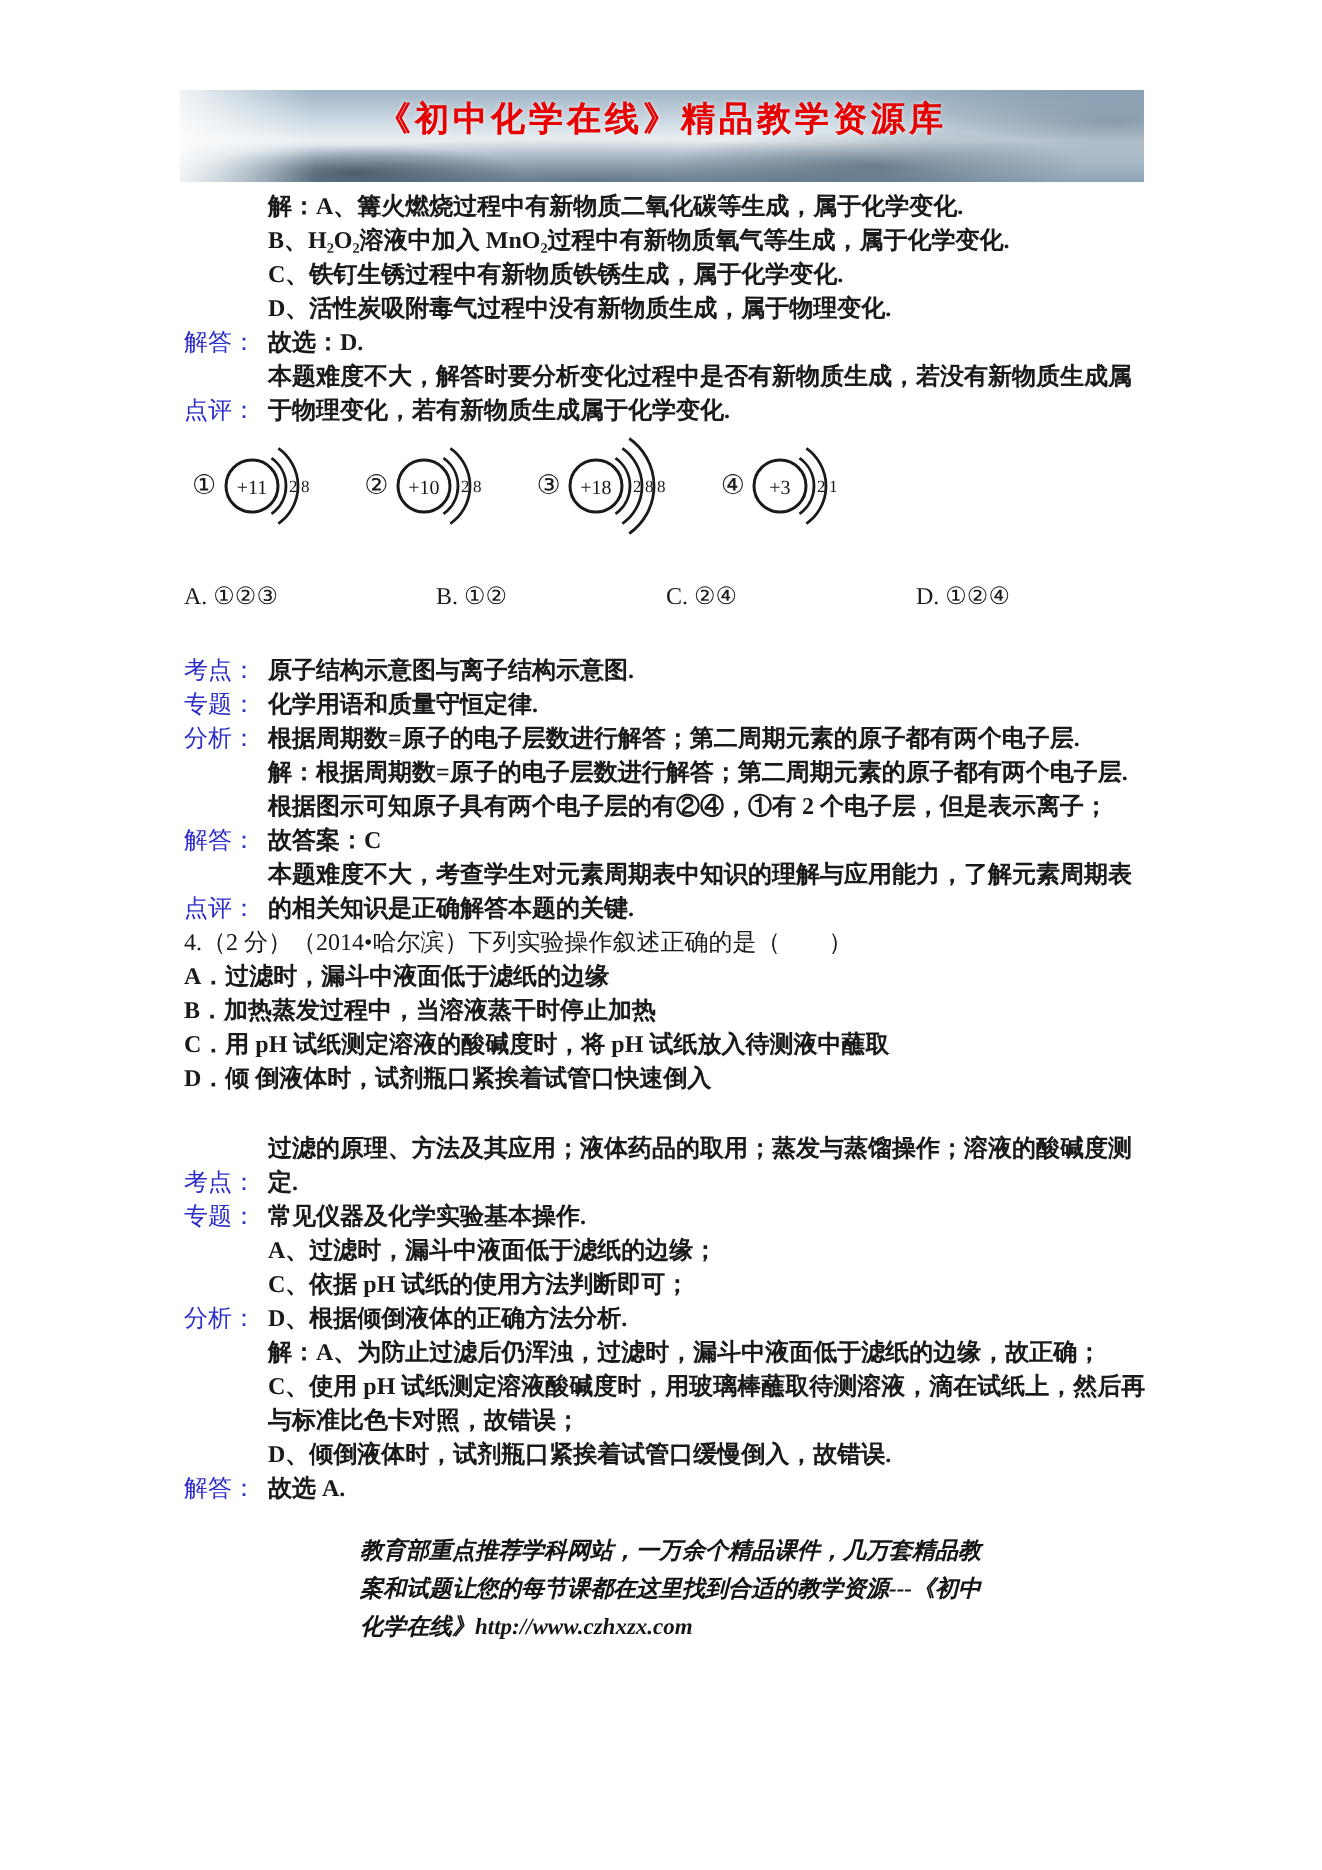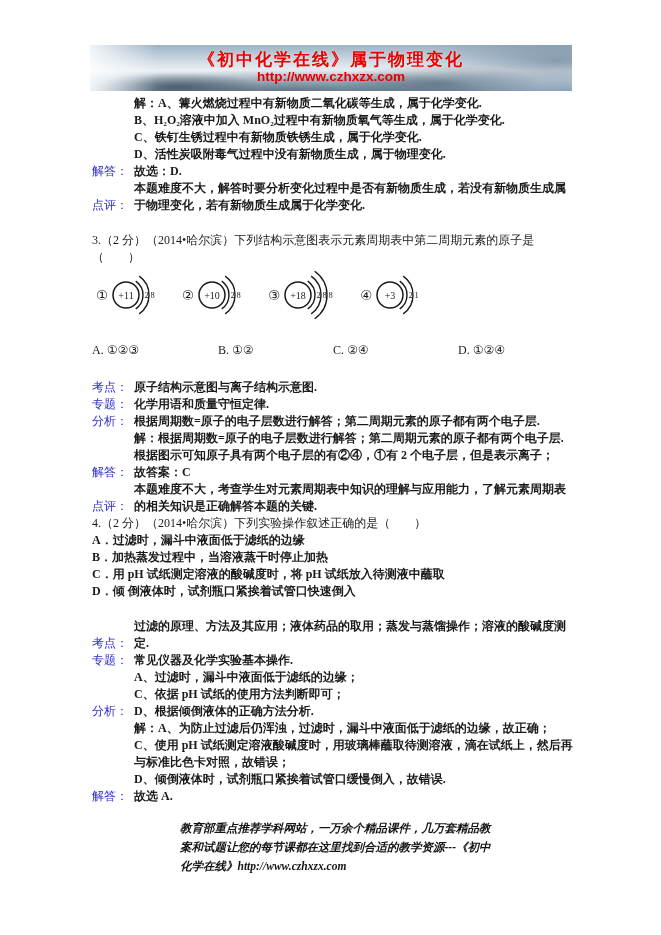--- a/index.html
+++ b/index.html
@@ -58,42 +58,40 @@
     margin:14px 76px 0 88px;
     font-style:italic;font-weight:bold;font-size:11.5px;line-height:19px;color:#141414;
   }
 </style>
 </head>
 <body>
 
 <div class="page">
 
   <div class="banner">
-    <div class="banner-title">《初中化学在线》属于物理变化</div>
-    <div class="banner-url">http://www.czhxzx.com</div>
+    <div class="banner-title">《初中化学在线》精品教学资源库</div>
   </div>
 
   <div class="content">
 
     <div class="lblock">
       <span class="lbl">解答：</span>
       <div class="ltext">
         <div class="tline">解：A、篝火燃烧过程中有新物质二氧化碳等生成，属于化学变化.</div>
         <div class="tline">B、H₂O₂溶液中加入 MnO₂过程中有新物质氧气等生成，属于化学变化.</div>
         <div class="tline">C、铁钉生锈过程中有新物质铁锈生成，属于化学变化.</div>
         <div class="tline">D、活性炭吸附毒气过程中没有新物质生成，属于物理变化.</div>
         <div class="tline">故选：D.</div>
       </div>
     </div>
     <div class="lblock">
       <span class="lbl">点评：</span>
       <div class="ltext tline">本题难度不大，解答时要分析变化过程中是否有新物质生成，若没有新物质生成属于物理变化，若有新物质生成属于化学变化.</div>
     </div>
 
-    <div class="qline">3.（2 分）（2014•哈尔滨）下列结构示意图表示元素周期表中第二周期元素的原子是（　　）</div>
 
     <div class="diagrams">
       <span class="atom">
         <span class="atom-idx">①</span>
         <span class="atom-draw">
             <svg width="64" height="54">
               <circle cx="17" cy="27" r="13" fill="none" stroke="#1a1a1a" stroke-width="1.5"></circle>
               <text x="17" y="30.8" text-anchor="middle" font-size="10" fill="#1a1a1a">+11</text>
               <path d="M 26.749839763231762 13.07374333888303 A 17 17 0 0 1 26.749839763231762 40.926256661116966" fill="none" stroke="#1a1a1a" stroke-width="1.4"></path>
               <text x="35.5" y="30.2" font-size="8.5" fill="#1a1a1a">2</text>

